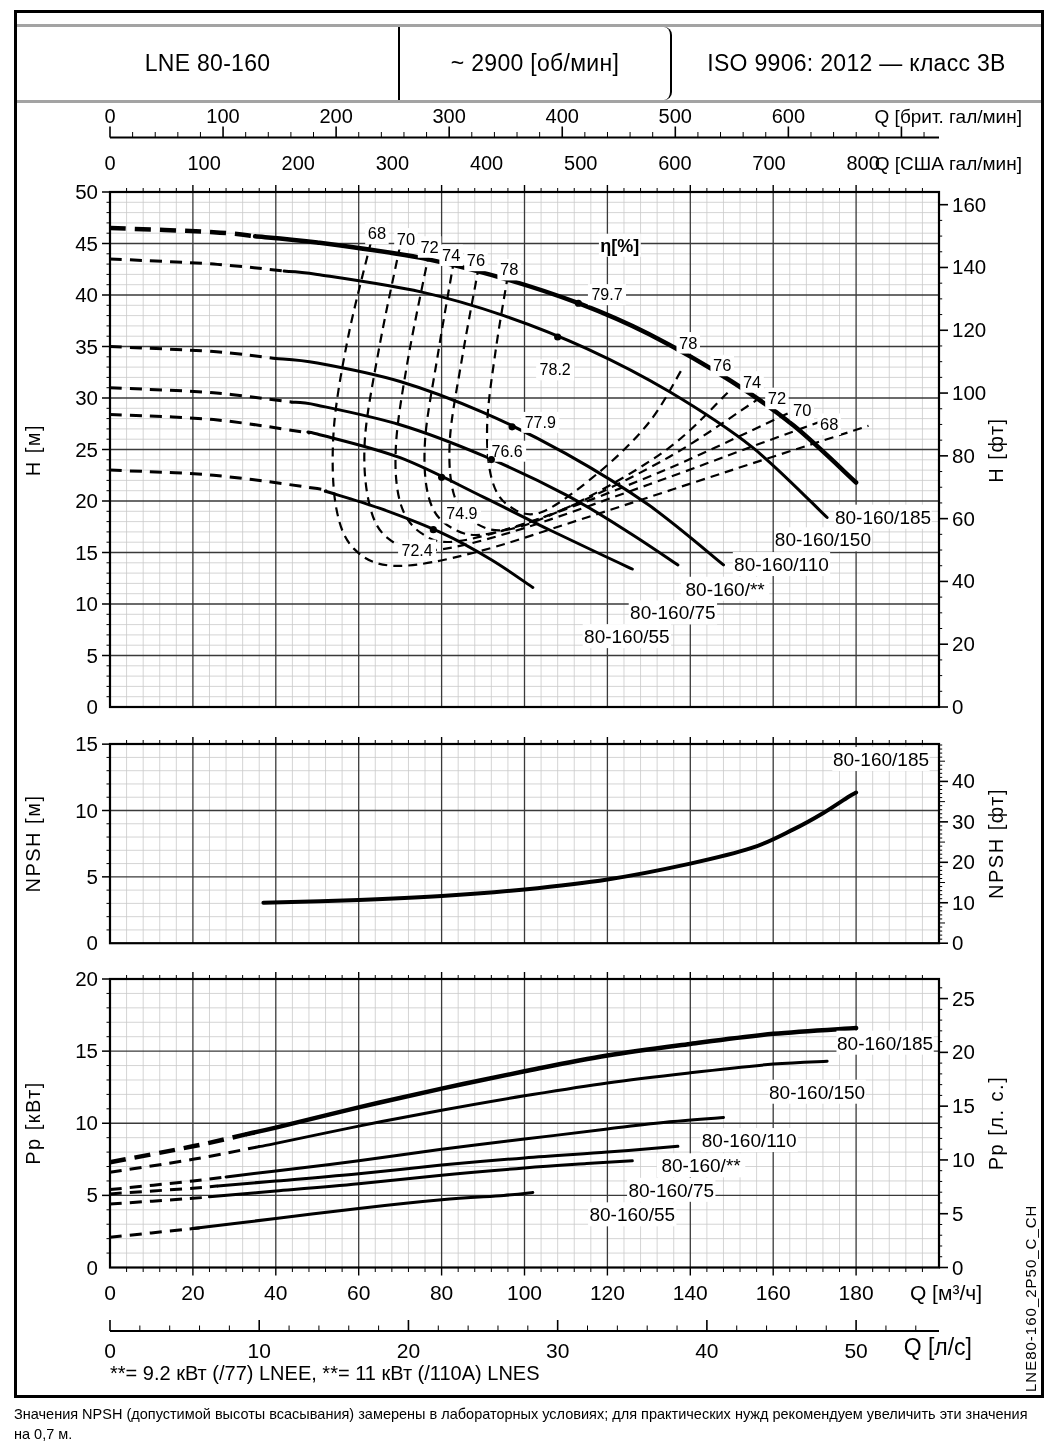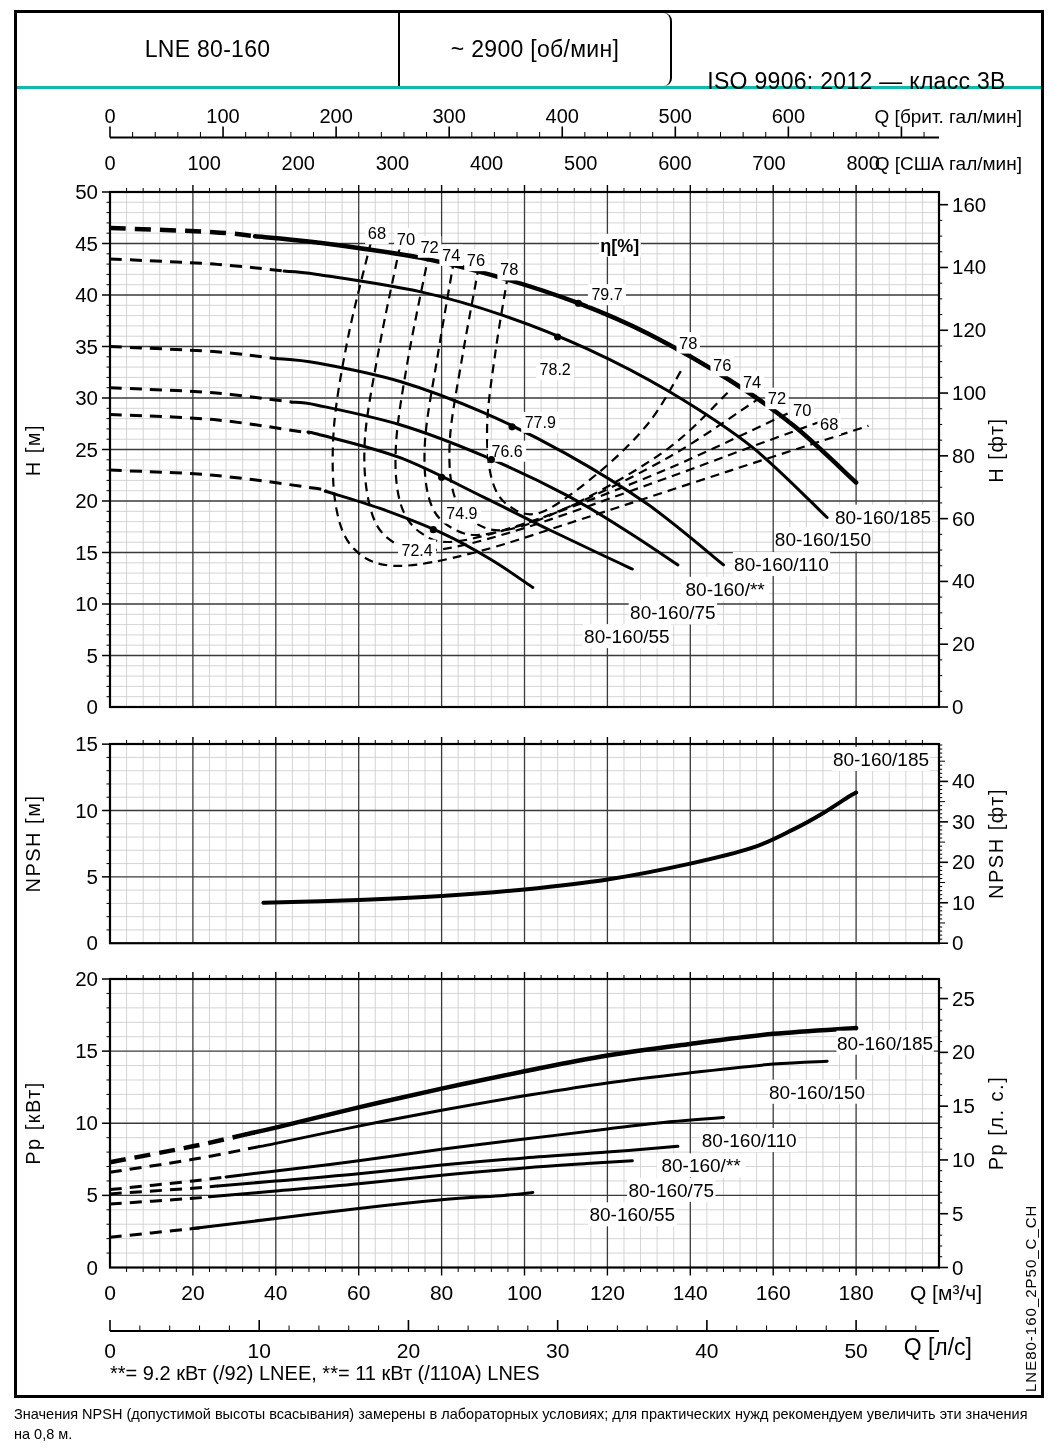--- a/index.html
+++ b/index.html
@@ -1,26 +1,26 @@
 <!DOCTYPE html>
 <html><head>
 <meta charset="utf-8">
 <style>
   html,body{margin:0;padding:0;background:#fff;}
   .page{position:relative;width:1058px;height:1448px;background:#fff;
         font-family:"Liberation Sans",sans-serif;color:#000;overflow:hidden;}
   .frame{position:absolute;left:14px;top:10px;width:1030px;height:1388px;
          border:3px solid #000;box-sizing:border-box;}
-  .header-row{position:absolute;left:14px;top:10px;width:1030px;height:79px;
-              display:flex;box-sizing:border-box;border:3px solid #14b8a6;border-bottom-width:3px;}
+  .header-row{position:absolute;left:14px;top:24px;width:1030px;height:79px;
+              display:flex;box-sizing:border-box;border:3px solid #a3a3a3;border-bottom-width:3px;}
   .hcell{display:flex;align-items:center;justify-content:center;font-size:23px;
          letter-spacing:.3px;box-sizing:border-box;height:100%;}
   .hcell.c1{width:383px;border-right:2px solid #000;}
   .hcell.c2{width:272px;border-right:2px solid #000;border-radius:8px;}
-  .hcell.c3{flex:1;margin-top:32px;}
+  .hcell.c3{flex:1;}
   svg{position:absolute;left:0;top:0;}
   .footnote{position:absolute;left:110px;top:1362px;font-size:20px;}
   .side-code{position:absolute;left:1022px;top:1392px;transform:rotate(-90deg);
              transform-origin:left top;white-space:nowrap;font-size:15px;letter-spacing:1px;}
   .footer{position:absolute;left:14px;top:1404px;width:1030px;font-size:14.5px;line-height:20px;}
 </style>
 </head>
 <body>
 
 <div class="page">
@@ -973,19 +973,19 @@
         <text x="110" y="1358" font-size="21" text-anchor="middle" font-family="&quot;Liberation Sans&quot;,sans-serif" fill="#000">0</text>
         <text x="259.21999999999997" y="1358" font-size="21" text-anchor="middle" font-family="&quot;Liberation Sans&quot;,sans-serif" fill="#000">10</text>
         <text x="408.43999999999994" y="1358" font-size="21" text-anchor="middle" font-family="&quot;Liberation Sans&quot;,sans-serif" fill="#000">20</text>
         <text x="557.66" y="1358" font-size="21" text-anchor="middle" font-family="&quot;Liberation Sans&quot;,sans-serif" fill="#000">30</text>
         <text x="706.8799999999999" y="1358" font-size="21" text-anchor="middle" font-family="&quot;Liberation Sans&quot;,sans-serif" fill="#000">40</text>
         <text x="856.0999999999999" y="1358" font-size="21" text-anchor="middle" font-family="&quot;Liberation Sans&quot;,sans-serif" fill="#000">50</text>
         <text x="972" y="1355" font-size="23" text-anchor="end" font-family="&quot;Liberation Sans&quot;,sans-serif" fill="#000">Q [л/с]</text>
       </g>
     </svg>
 
-  <div class="footnote">**= 9.2 кВт (/92) LNEE, **= 11 кВт (/110A) LNES</div>
+  <div class="footnote">**= 9.2 кВт (/77) LNEE, **= 11 кВт (/110A) LNES</div>
   <div class="side-code">LNE80-160_2P50_C_CH</div>
   <div class="footer">
-    <div>Значения NPSH (допустимой высоты всасывания) замерены в лабораторных условиях; для практических нужд рекомендуем увеличить эти значения на 0,8 м.</div>
+    <div>Значения NPSH (допустимой высоты всасывания) замерены в лабораторных условиях; для практических нужд рекомендуем увеличить эти значения на 0,7 м.</div>
     <div>Эти показатели действительны для жидкостей плотностью ρ = 1,0 кг/дм³ с кинематической вязкостью ν = 1 мм²/с.</div>
   </div>
 </div>
 
 </body></html>

